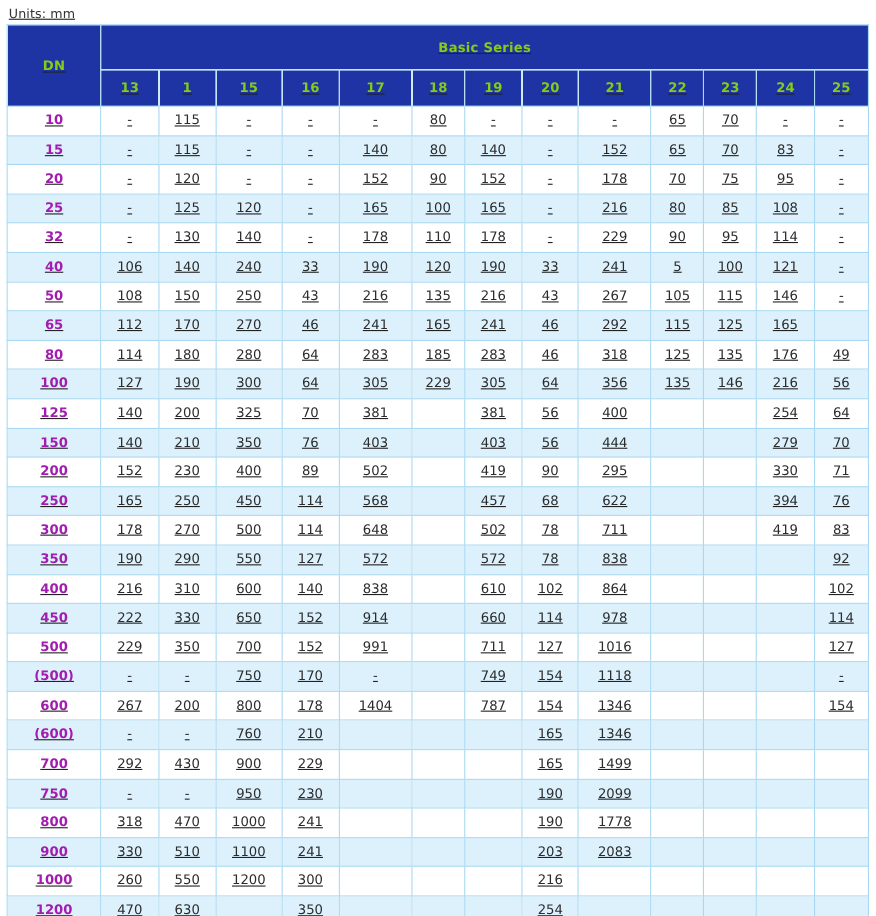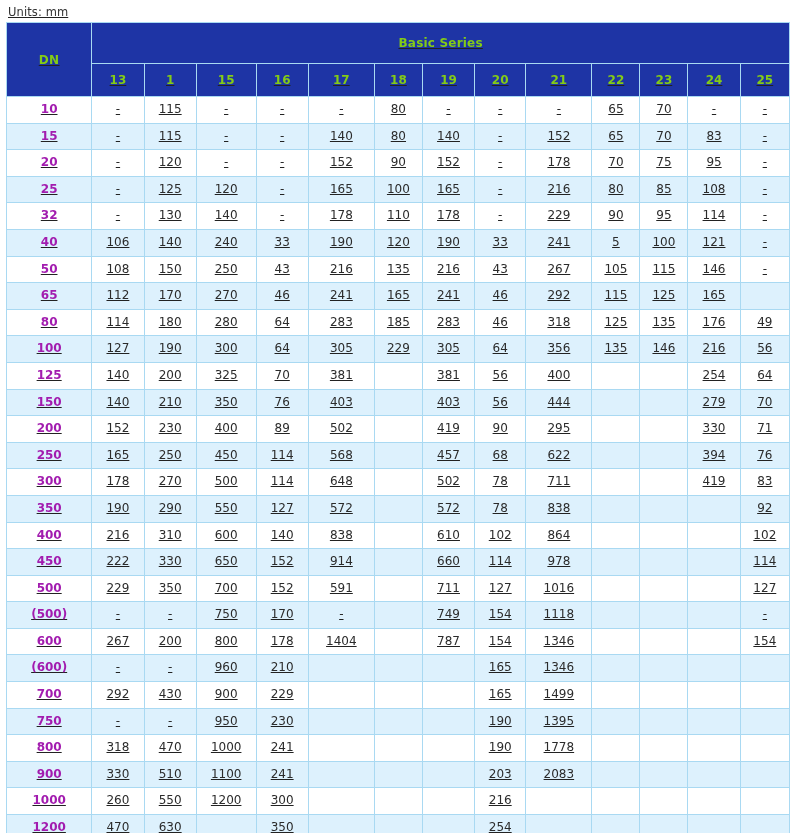--- a/index.html
+++ b/index.html
@@ -419,21 +419,21 @@
           <td class="val-cell empty"></td>
           <td class="val-cell empty"></td>
           <td class="val-cell">114</td>
         </tr>
         <tr class="row-odd">
           <td class="dn-cell">500</td>
           <td class="val-cell">229</td>
           <td class="val-cell">350</td>
           <td class="val-cell">700</td>
           <td class="val-cell">152</td>
-          <td class="val-cell">591</td>
+          <td class="val-cell">991</td>
           <td class="val-cell empty"></td>
           <td class="val-cell">711</td>
           <td class="val-cell">127</td>
           <td class="val-cell">1016</td>
           <td class="val-cell empty"></td>
           <td class="val-cell empty"></td>
           <td class="val-cell empty"></td>
           <td class="val-cell">127</td>
         </tr>
         <tr class="row-even">
@@ -465,21 +465,21 @@
           <td class="val-cell">1346</td>
           <td class="val-cell empty"></td>
           <td class="val-cell empty"></td>
           <td class="val-cell empty"></td>
           <td class="val-cell">154</td>
         </tr>
         <tr class="row-even">
           <td class="dn-cell">(600)</td>
           <td class="val-cell">-</td>
           <td class="val-cell">-</td>
-          <td class="val-cell">960</td>
+          <td class="val-cell">760</td>
           <td class="val-cell">210</td>
           <td class="val-cell empty"></td>
           <td class="val-cell empty"></td>
           <td class="val-cell empty"></td>
           <td class="val-cell">165</td>
           <td class="val-cell">1346</td>
           <td class="val-cell empty"></td>
           <td class="val-cell empty"></td>
           <td class="val-cell empty"></td>
           <td class="val-cell empty"></td>
@@ -503,21 +503,21 @@
         <tr class="row-even">
           <td class="dn-cell">750</td>
           <td class="val-cell">-</td>
           <td class="val-cell">-</td>
           <td class="val-cell">950</td>
           <td class="val-cell">230</td>
           <td class="val-cell empty"></td>
           <td class="val-cell empty"></td>
           <td class="val-cell empty"></td>
           <td class="val-cell">190</td>
-          <td class="val-cell">1395</td>
+          <td class="val-cell">2099</td>
           <td class="val-cell empty"></td>
           <td class="val-cell empty"></td>
           <td class="val-cell empty"></td>
           <td class="val-cell empty"></td>
         </tr>
         <tr class="row-odd">
           <td class="dn-cell">800</td>
           <td class="val-cell">318</td>
           <td class="val-cell">470</td>
           <td class="val-cell">1000</td>

